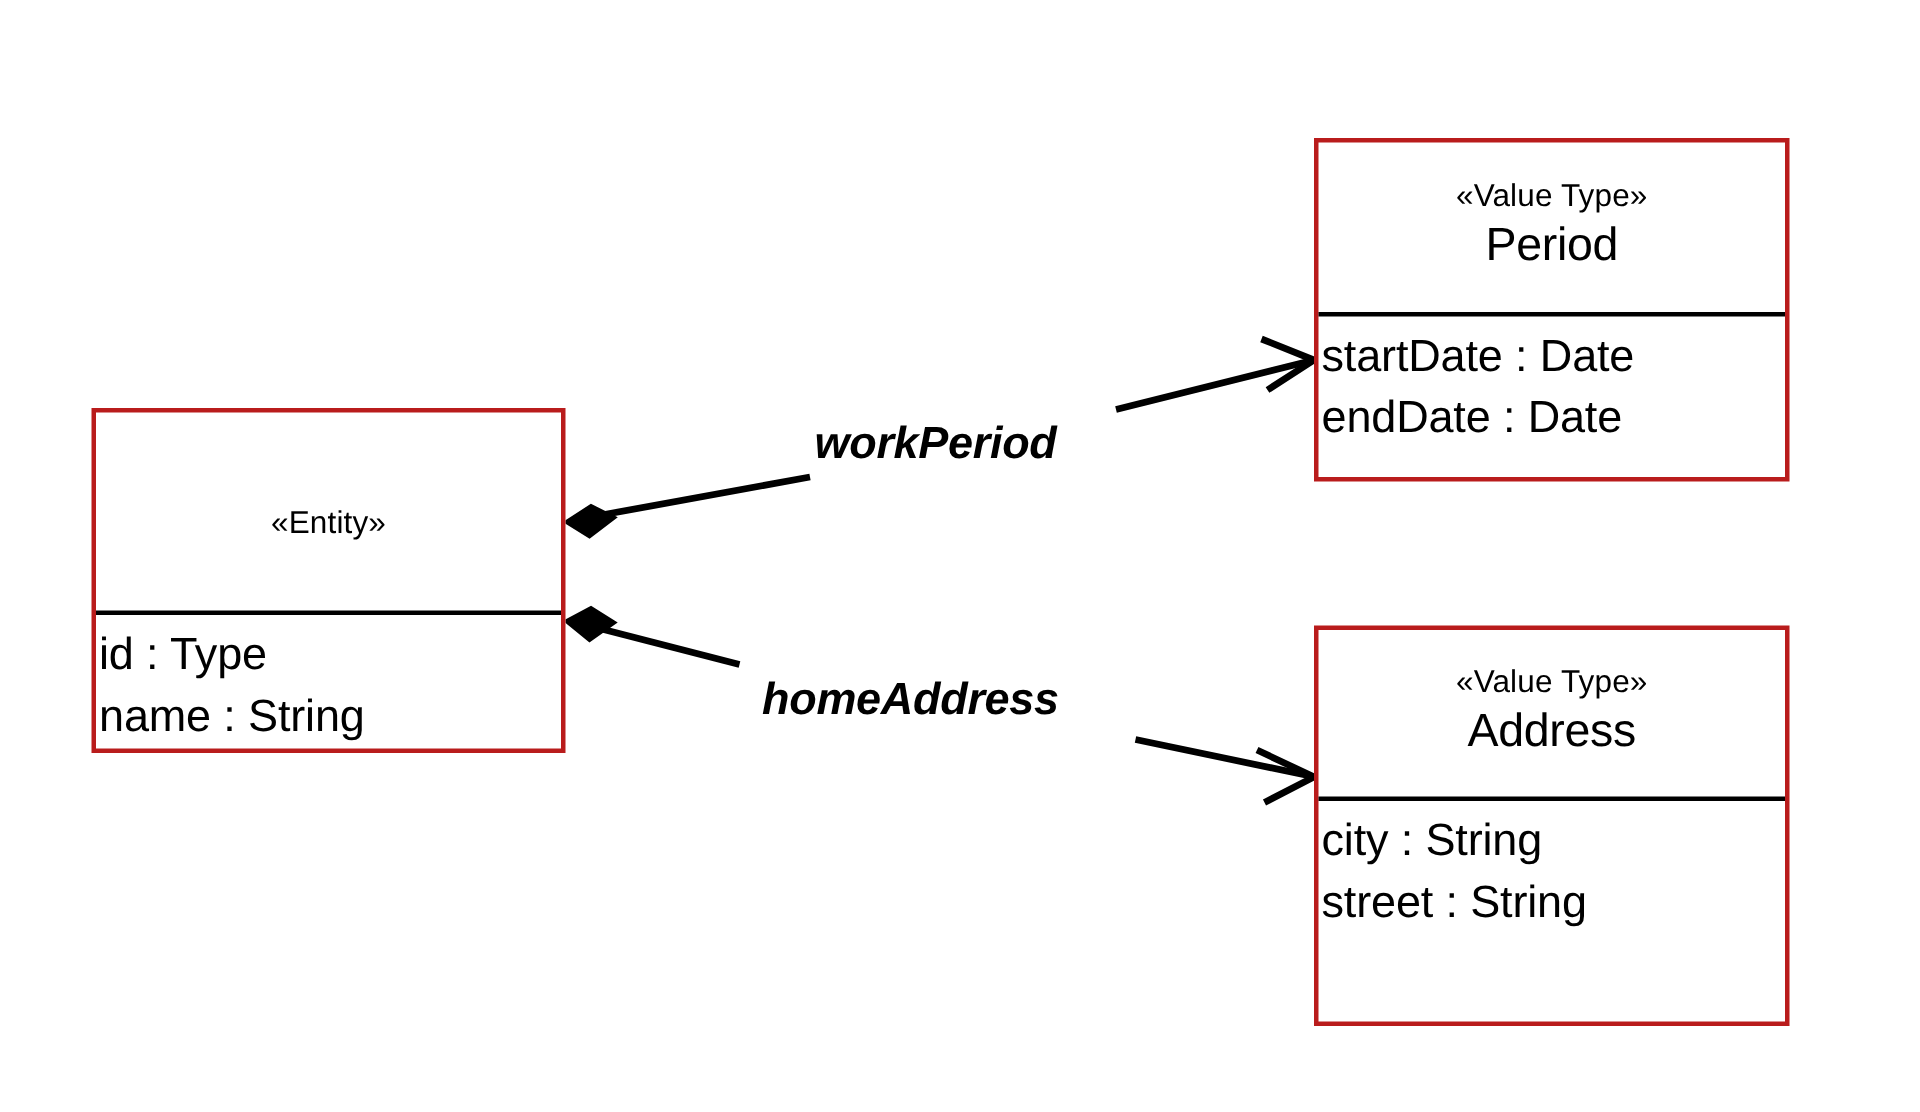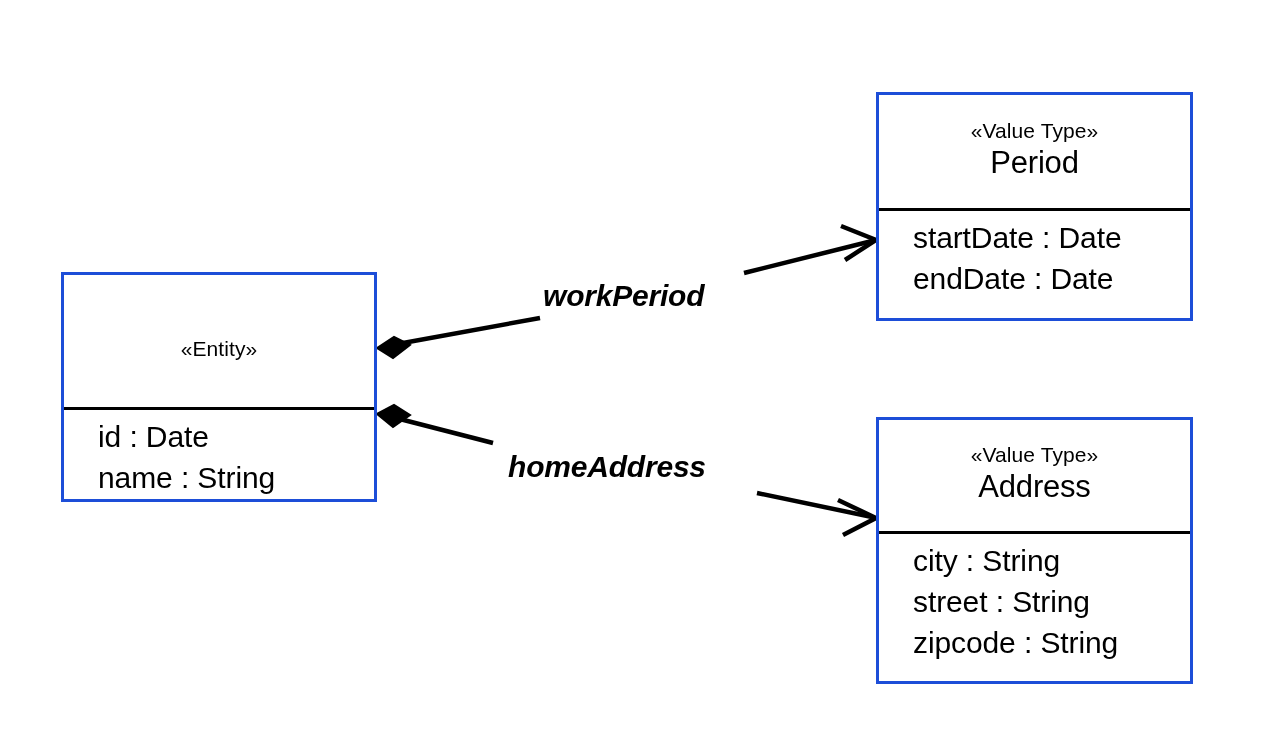--- a/index.html
+++ b/index.html
@@ -21,21 +21,21 @@
     inset: 0;
     width: 1280px;
     height: 741px;
   }
 
   
   .uml-class {
     position: absolute;
     box-sizing: border-box;
     background: #ffffff;
-    border: 3px solid #1d4ed8;
+    border: 3px solid #b91c1c;
     display: flex;
     flex-direction: column;
     z-index: 2;
   }
   .uml-header {
     box-sizing: border-box;
     display: flex;
     flex-direction: column;
     align-items: center;
     justify-content: center;
@@ -55,21 +55,21 @@
   .uml-name {
     font-size: 31px;
     font-weight: 400;
     line-height: 1.2;
     letter-spacing: -0.2px;
     white-space: nowrap;
   }
   .uml-attrs {
     box-sizing: border-box;
     flex: 1;
-    padding: 7px 0 0 34px;
+    padding: 7px 0 0 2px;
     display: flex;
     flex-direction: column;
     justify-content: flex-start;
   }
   .uml-attr {
     font-size: 30px;
     font-weight: 400;
     line-height: 1.36;
     letter-spacing: -0.1px;
     white-space: nowrap;
@@ -118,21 +118,21 @@
     <polyline points="838,500 876,518 843,535" fill="none" stroke="#000000" stroke-width="4.5" stroke-linecap="butt" stroke-linejoin="miter"></polyline>
   </g>
 </svg>
 
 <div class="uml-class" id="class-member">
   <div class="uml-header">
     <div class="uml-stereotype">«Entity»</div>
   </div>
   <div class="uml-divider"></div>
   <div class="uml-attrs">
-    <div class="uml-attr">id : Date</div>
+    <div class="uml-attr">id : Type</div>
     <div class="uml-attr">name : String</div>
   </div>
 </div>
 
 <div class="uml-class" id="class-period">
   <div class="uml-header">
     <div class="uml-stereotype">«Value Type»</div>
     <div class="uml-name">Period</div>
   </div>
   <div class="uml-divider"></div>
@@ -144,19 +144,18 @@
 
 <div class="uml-class" id="class-address">
   <div class="uml-header">
     <div class="uml-stereotype">«Value Type»</div>
     <div class="uml-name">Address</div>
   </div>
   <div class="uml-divider"></div>
   <div class="uml-attrs">
     <div class="uml-attr">city : String</div>
     <div class="uml-attr">street : String</div>
-    <div class="uml-attr">zipcode : String</div>
   </div>
 </div>
 
 <div class="assoc-label" id="label-work-period">workPeriod</div>
 
 <div class="assoc-label" id="label-home-address">homeAddress</div>
 
 </body></html>

